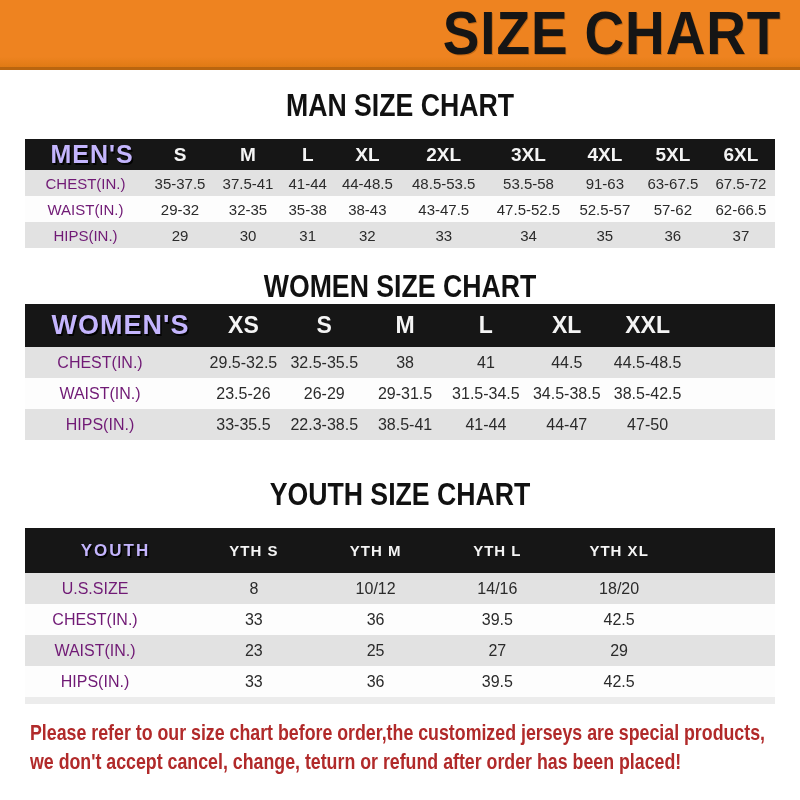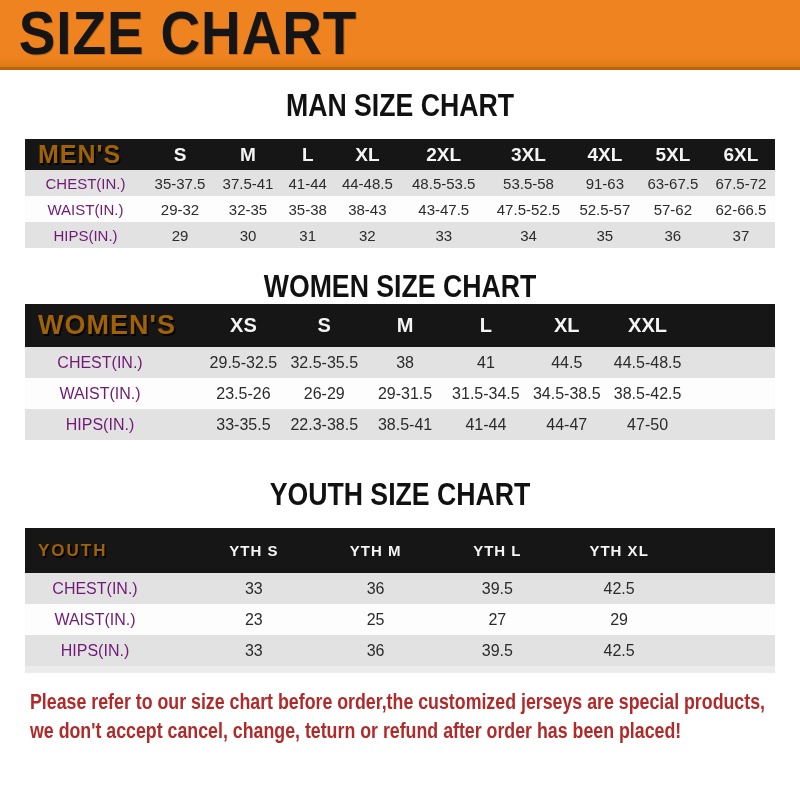--- a/index.html
+++ b/index.html
@@ -6,21 +6,21 @@
     margin: 0; padding: 0;
     width: 800px; height: 800px;
     background: #ffffff;
     font-family: "Liberation Sans", sans-serif;
     overflow: hidden;
   }
   .banner {
     height: 67px; width: 800px;
     background: linear-gradient(180deg, var(--banner, #ee8320) 0%, var(--banner, #ee8320) 85%, #e07a14 100%);
     border-bottom: 3px solid #b9650f;
-    display: flex; align-items: center; justify-content: flex-start;
+    display: flex; align-items: center; justify-content: flex-end;
   }
   .banner-title {
     font-size: 61px; font-weight: 700; color: #151515;
     transform: scaleX(0.9); transform-origin: center;
     letter-spacing: 1px; line-height: 1; white-space: nowrap;
     text-shadow: 1px 1px 0 rgba(120,60,0,0.35);
   }
   .sec-h {
     margin: 0; text-align: center; color: var(--heading, #111111);
     font-weight: 700; line-height: 34px; white-space: nowrap;
@@ -40,25 +40,25 @@
   thead tr { background: var(--table-header, #161616); }
   .t-men thead tr   { height: 31px; }
   .t-women thead tr { height: 43px; }
   .t-youth thead tr { height: 45px; }
 
   thead th {
     color: #f4f4f4; font-weight: 700; text-align: center;
     padding: 0; vertical-align: middle; white-space: nowrap;
   }
   .t-men thead th   { font-size: 19px; }
-  .t-women thead th { font-size: 20px; }
+  .t-women thead th { font-size: 23px; }
   .t-youth thead th { font-size: 15px; letter-spacing: 1px; }
 
   th.tlabel {
-    text-align: left; padding-left: 13px; color: #a16207;
+    text-align: center; padding-left: 13px; color: #c4b5fd;
     letter-spacing: 1px; white-space: nowrap;
     text-shadow: 1.5px 1.5px 0 rgba(0,0,0,0.9);
   }
   .t-men th.tlabel   { font-size: 25px; }
   .t-women th.tlabel { font-size: 27px; }
   .t-youth th.tlabel { font-size: 17px; letter-spacing: 2px; }
 
   tbody tr:nth-child(odd)  { background: var(--row-alt, #e2e2e2); }
   tbody tr:nth-child(even) { background: var(--row-base, #fdfdfd); }
   .t-men tbody tr   { height: 26px; }
@@ -210,20 +210,28 @@
           <th class="tlabel" style="width: 155px;">YOUTH</th>
           <th>YTH S</th>
           <th>YTH M</th>
           <th>YTH L</th>
           <th>YTH XL</th>
           <th style="width: 95px;"></th>
         </tr>
       </thead>
       <tbody>
         <tr>
+          <td class="rlabel">U.S.SIZE</td>
+          <td>8</td>
+          <td>10/12</td>
+          <td>14/16</td>
+          <td>18/20</td>
+          <td></td>
+        </tr>
+        <tr>
           <td class="rlabel">CHEST(IN.)</td>
           <td>33</td>
           <td>36</td>
           <td>39.5</td>
           <td>42.5</td>
           <td></td>
         </tr>
         <tr>
           <td class="rlabel">WAIST(IN.)</td>
           <td>23</td>

